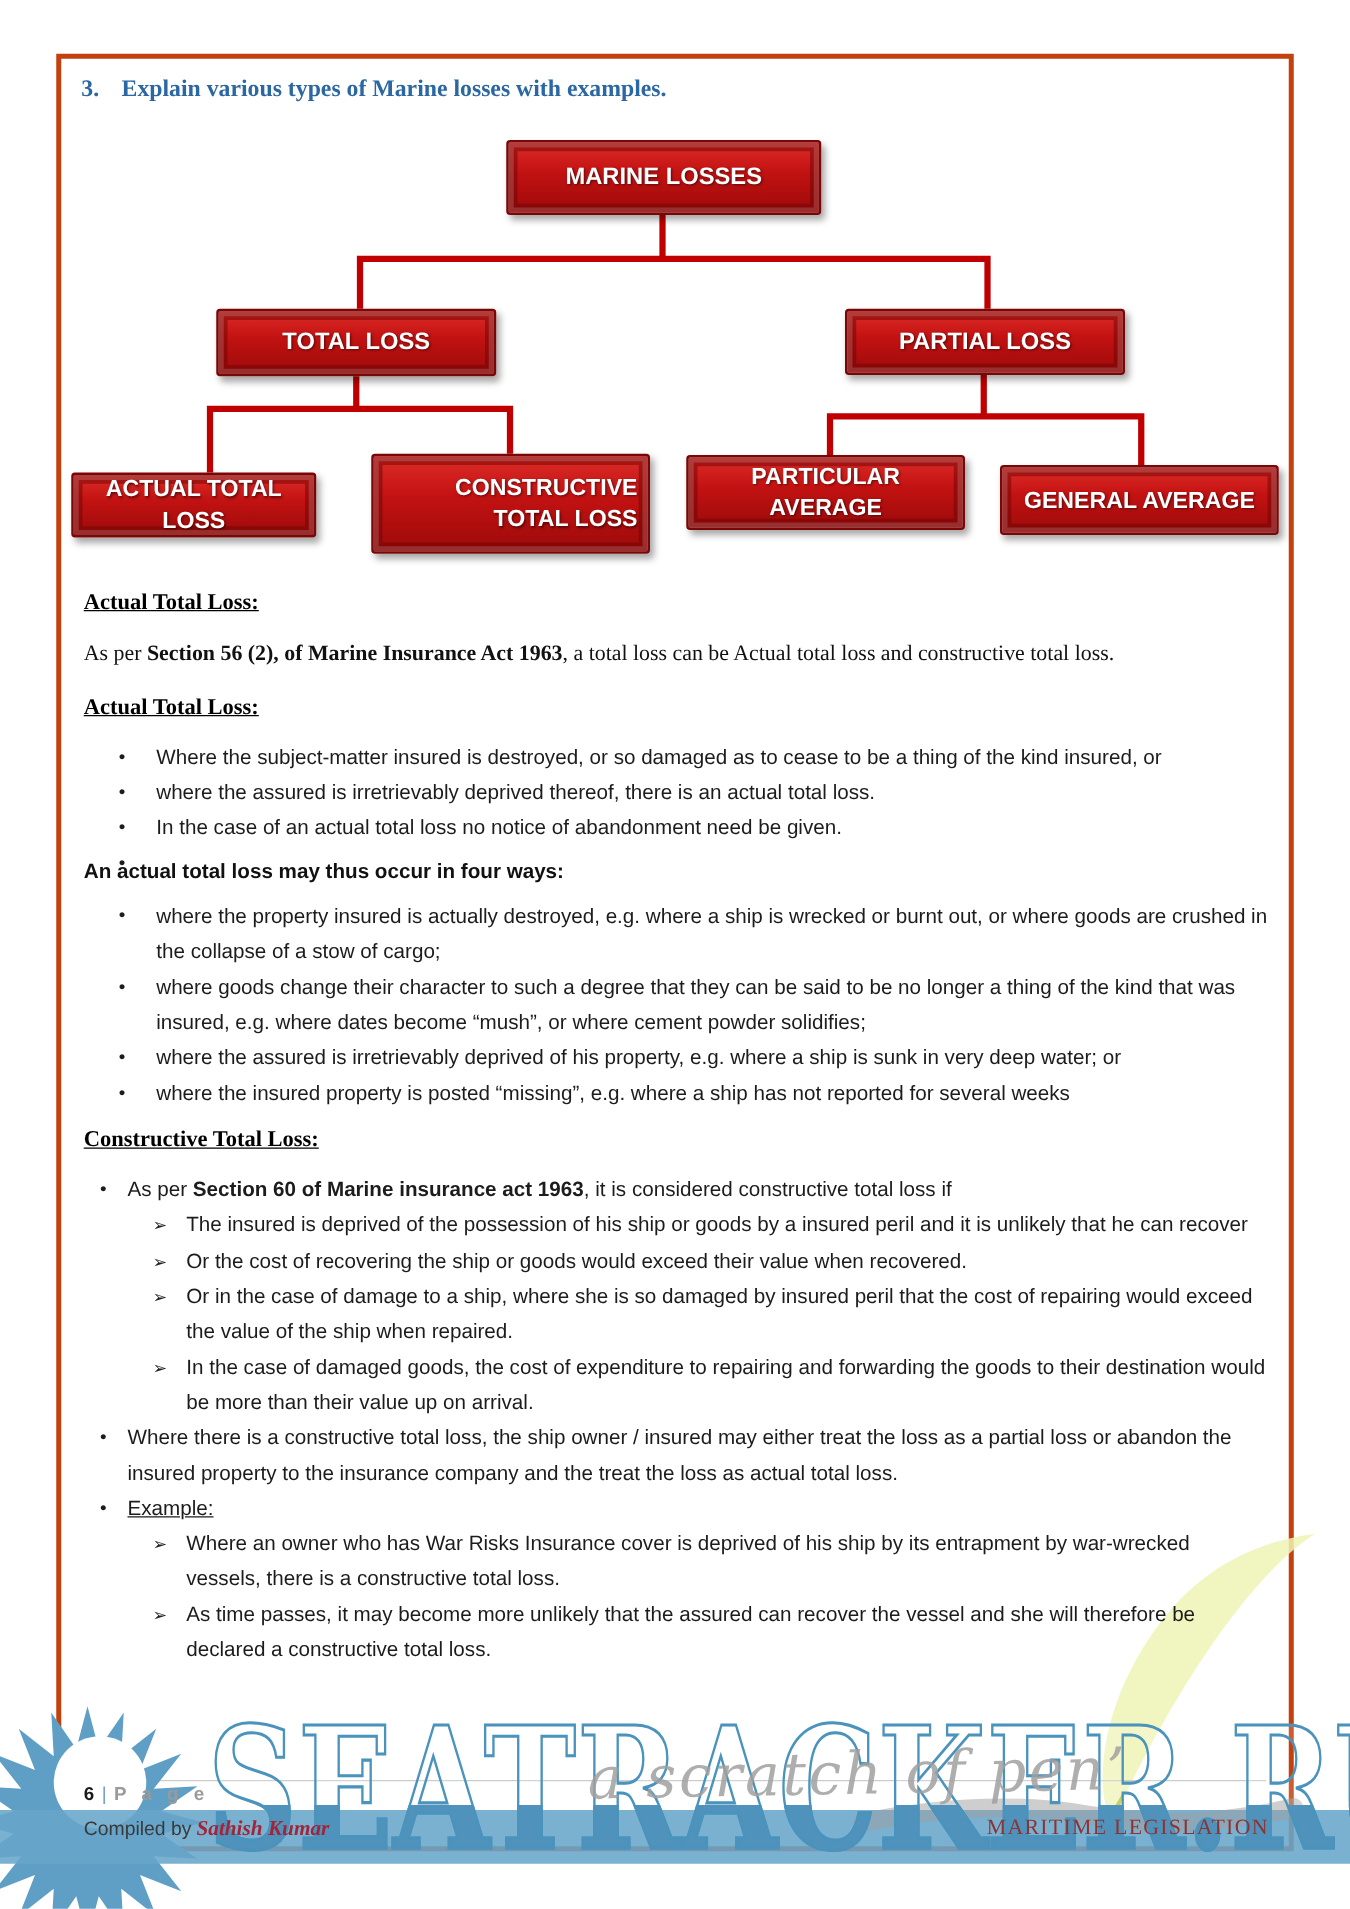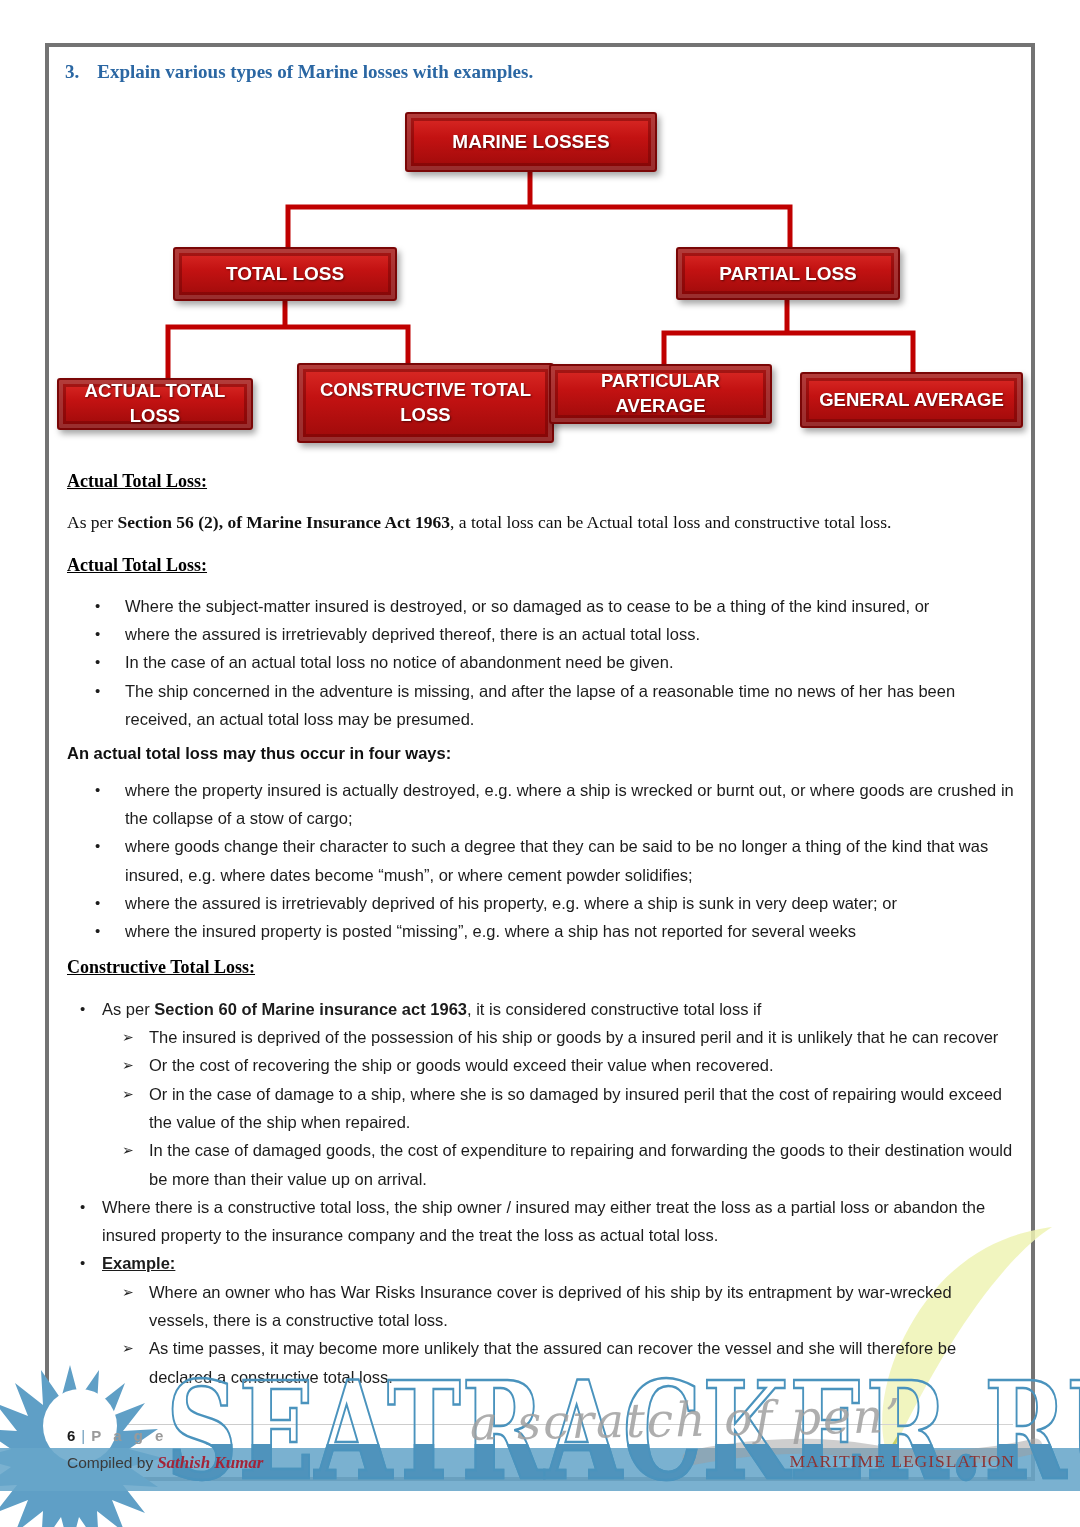--- a/index.html
+++ b/index.html
@@ -1,63 +1,63 @@
 <!DOCTYPE html>
 <html><head>
 <meta charset="utf-8">
 <style>
   html,body{margin:0;padding:0;}
   body{width:1080px;height:1527px;position:relative;background:#ffffff;overflow:hidden;
        font-family:"Liberation Sans",sans-serif;}
 
   
   .page{position:absolute;left:45px;top:43px;width:982px;height:1430px;
-        border:4px solid #737373;background:#ffffff;}
+        border:4px solid #c2410c;background:#ffffff;}
 
   
   .doc-title{position:absolute;left:16px;top:14px;
              font-family:"Liberation Serif",serif;font-weight:bold;font-size:19px;
              color:#2b67a3;}
   .doc-title .num{margin-right:18px;}
 
   
   .connectors{position:absolute;left:0;top:0;width:982px;height:420px;}
   .node{position:absolute;display:flex;align-items:center;justify-content:center;
         text-align:center;color:#ffffff;font-weight:bold;font-size:19px;line-height:1.35;
         background:linear-gradient(180deg,#dc2c27 0%,#c31212 42%,#9d0a0a 100%);
         border:2px solid #7a0606;border-radius:3px;
         box-shadow:inset 0 0 0 4px rgba(255,255,255,.16), inset 0 0 0 7px rgba(110,4,4,.5),
                    3px 4px 6px rgba(0,0,0,.35);
         text-shadow:1px 1px 2px rgba(0,0,0,.5);padding:2px 8px;box-sizing:border-box;}
   .n-root{left:356px;top:65px;width:252px;height:60px;}
   .n-total{left:124px;top:200px;width:224px;height:54px;}
   .n-partial{left:627px;top:200px;width:224px;height:53px;}
   .n-actual{left:8px;top:331px;width:196px;height:52px;font-size:18.5px;}
-  .n-constructive{left:248px;top:316px;width:257px;height:80px;font-size:18.5px;}
+  .n-constructive{left:248px;top:316px;width:223px;height:80px;font-size:18.5px;text-align:right;}
   .n-particular{left:500px;top:317px;width:223px;height:60px;font-size:18.5px;}
   .n-general{left:751px;top:325px;width:223px;height:56px;font-size:18.5px;}
 
   
   .content{position:absolute;left:18px;top:412px;width:948px;z-index:1;
            color:#1c1c1c;font-size:16.5px;line-height:28.3px;}
   .h-serif{font-family:"Liberation Serif",serif;font-weight:bold;font-size:18px;
            text-decoration:underline;color:#000;margin:8px 0 13px 0;}
   .p-serif{font-family:"Liberation Serif",serif;font-size:17.5px;margin:0 0 14px 0;color:#111;}
   .h-sans{font-weight:bold;font-size:16.5px;margin:6px 0 8px 0;color:#111;}
   ul{list-style:none;padding:0;}
   ul.bullets{margin:2px 0 6px 28px;}
   ul.bullets > li{position:relative;padding-left:30px;}
   ul.toplist{margin:2px 0 4px 13px;}
   ul.toplist > li{position:relative;padding-left:22px;}
   ul.arrows{margin:0 0 0 20px;}
   ul.arrows > li{position:relative;padding-left:27px;}
   .dot{position:absolute;left:0;top:0;font-size:15px;}
   .arr{position:absolute;left:0;top:0;font-size:14px;color:#222;}
   .bold{font-weight:bold;}
-  .ex-label{font-weight:bold;text-decoration:underline;}
+  .ex-label{font-weight:normal;text-decoration:underline;}
 
   
   .feather{position:absolute;left:770px;top:1120px;z-index:0;}
 
   
   .footer-rule{position:absolute;left:14px;top:1377px;width:950px;height:1px;
                background:#cccccc;}
   .footer-left{position:absolute;left:18px;top:1380px;z-index:12;font-size:15px;}
   .page-num{font-weight:bold;color:#1a1a1a;}
   .page-sep{color:#6f9dbd;margin:0 6px;}
@@ -137,21 +137,21 @@
     <div class="h-serif">Actual Total Loss:</div>
 
     <p class="p-serif"><span>As per </span><span class="bold">Section 56 (2), of Marine Insurance Act 1963</span><span>, a total loss can be Actual total loss and constructive total loss.</span></p>
 
     <div class="h-serif">Actual Total Loss:</div>
 
     <ul class="bullets">
       <li><span class="dot">•</span><span>Where the subject-matter insured is destroyed, or so damaged as to cease to be a thing of the kind insured, or</span></li>
       <li><span class="dot">•</span><span>where the assured is irretrievably deprived thereof, there is an actual total loss.</span></li>
       <li><span class="dot">•</span><span>In the case of an actual total loss no notice of abandonment need be given.</span></li>
-      <li><span class="dot">•</span><span>The ship concerned in the adventure is missing, and after the lapse of a reasonable time no news of her has been received, an actual total loss may be presumed.</span></li>
+      <li><span class="dot">•</span></li>
     </ul>
 
     <div class="h-sans">An actual total loss may thus occur in four ways:</div>
 
     <ul class="bullets">
       <li><span class="dot">•</span><span>where the property insured is actually destroyed, e.g. where a ship is wrecked or burnt out, or where goods are crushed in the collapse of a stow of cargo;</span></li>
       <li><span class="dot">•</span><span>where goods change their character to such a degree that they can be said to be no longer a thing of the kind that was insured, e.g. where dates become “mush”, or where cement powder solidifies;</span></li>
       <li><span class="dot">•</span><span>where the assured is irretrievably deprived of his property, e.g. where a ship is sunk in very deep water; or</span></li>
       <li><span class="dot">•</span><span>where the insured property is posted “missing”, e.g. where a ship has not reported for several weeks</span></li>
     </ul>

